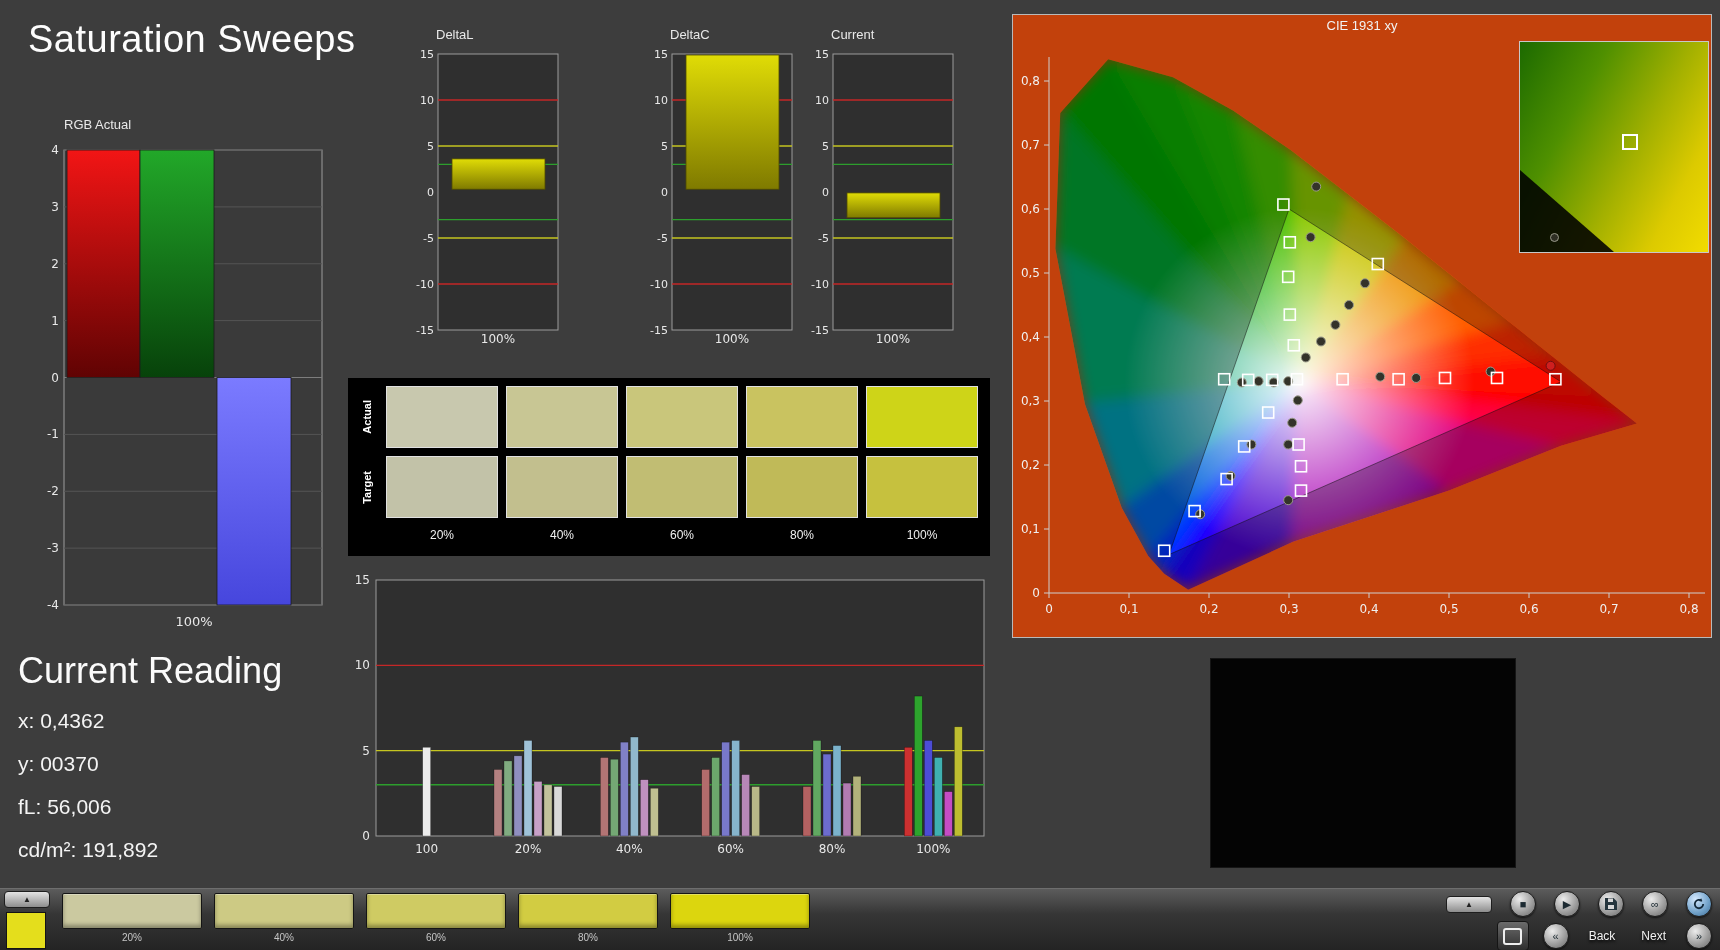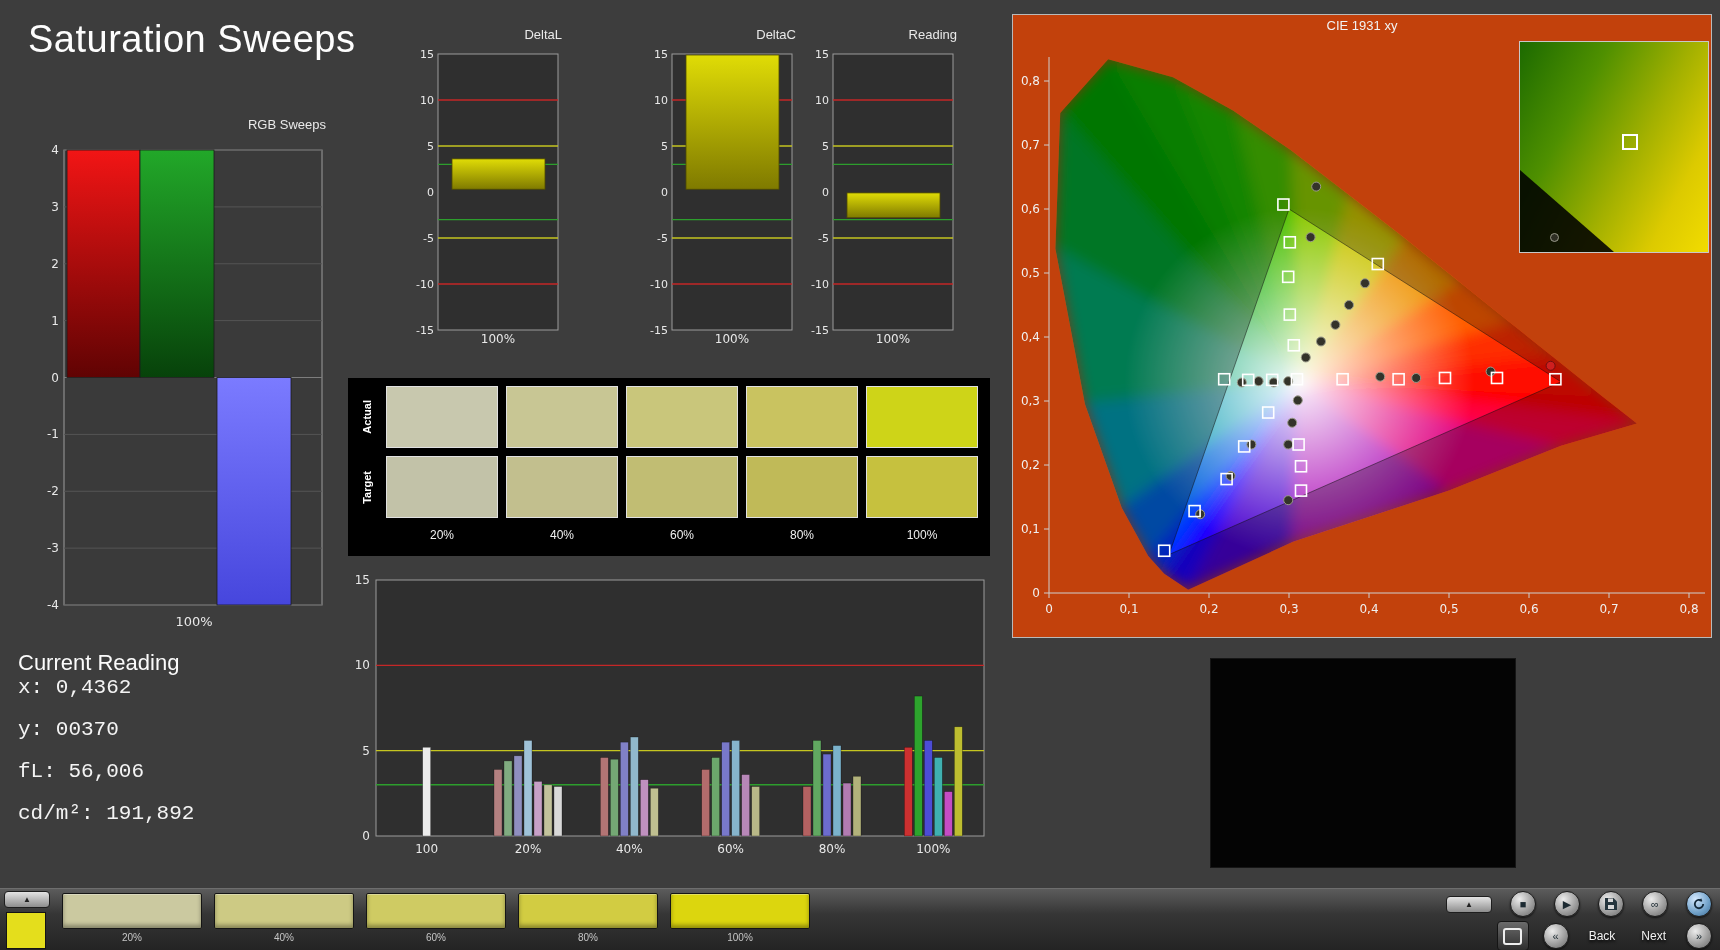--- a/index.html
+++ b/index.html
@@ -4,21 +4,21 @@
 <style>
   html,body { margin:0; padding:0; background:#2b2b2b; }
   .screen {
     position:relative; width:1720px; height:950px; overflow:hidden;
     background:#3d3d3d;
     font-family:"Liberation Sans","DejaVu Sans",sans-serif; color:#fff;
   }
   .page-title { position:absolute; left:28px; top:18px; font-size:38px; color:#fdfdfd; letter-spacing:0.5px; }
 
   .chart-panel { position:absolute; }
-  .panel-title { text-align:right; font-size:13px; color:#e9e9e9; height:18px; line-height:18px; }
+  .panel-title { text-align:left; font-size:13px; color:#e9e9e9; height:18px; line-height:18px; }
   .delta-panel .panel-title { padding-left:26px; }
   .rgb-panel   .panel-title { padding-left:30px; }
   .de-panel    .panel-title { padding-left:26px; }
   svg { display:block; }
   svg text { font-family:"DejaVu Sans",sans-serif; }
 
   .rgb-panel   { left:34px;  top:116px; width:292px; }
   .delta-l     { left:410px; top:26px;  width:152px; }
   .delta-c     { left:644px; top:26px;  width:152px; }
   .delta-h     { left:805px; top:26px;  width:152px; }
@@ -32,22 +32,22 @@
 
   .cie-panel { position:absolute; left:1012px; top:14px; width:700px; height:624px; background:#c2410c; border:1px solid #b9b9b9; box-sizing:border-box; }
   .cie-title { height:22px; line-height:22px; text-align:center; font-size:13px; color:#f2f2f2; }
   .cie-inset { position:absolute; top:26px; right:2px; width:188px; height:210px; border:1px solid #c8c8c8;
     background:linear-gradient(118deg,#1c6a00 0%,#4f9000 30%,#a2b000 58%,#dcca00 80%,#f2dc00 100%); }
   .cie-inset svg { position:absolute; left:0; top:0; }
   .inset-square { position:absolute; left:54%; top:44%; width:12px; height:12px; border:2px solid #fff; }
   .inset-dot { position:absolute; left:16%; top:91%; width:7px; height:7px; border-radius:50%; background:#2f2f24; border:1px solid #9b9b8b; }
 
   .current-reading { position:absolute; left:18px; top:650px; }
-  .cr-heading { font-size:22px; color:#fbfbfb; }
-  .cr-line { font-size:21px; color:#f4f4f4; margin-bottom:19px;font-family:Liberation Mono, monospace; }
+  .cr-heading { font-size:36px; color:#fbfbfb; margin-bottom:17px; }
+  .cr-line { font-size:21px; color:#f4f4f4; margin-bottom:19px; }
 
   .pattern-window { position:absolute; left:1210px; top:658px; width:304px; height:208px; background:#040404; border:1px solid #161616; }
 
   .bottom-bar { position:absolute; left:0; top:888px; width:1720px; height:62px;
     background:linear-gradient(#5c5c5c,#363636 40%,#232323); border-top:1px solid #6e6e6e; }
 
   .corner-cluster { position:absolute; left:4px; top:2px; width:50px; }
   .pill-btn { display:flex; align-items:center; justify-content:center; width:46px; height:17px; border-radius:4px;
     background:linear-gradient(#e4e4e4,#8d8d8d); border:1px solid #1e1e1e; color:#222; font-size:8px; cursor:pointer; padding:0; }
   .current-patch { margin-top:4px; margin-left:2px; width:38px; height:35px; border:1px solid #141414; }
@@ -73,21 +73,21 @@
   .nav-label { font-size:12px; color:#f2f2f2; text-shadow:0 2px 3px #000; cursor:pointer; padding:0 6px; }
 </style>
 </head>
 <body>
 
 <div class="screen">
 
   <div class="page-title">Saturation Sweeps</div>
 
   <div class="chart-panel rgb-panel">
-    <div class="panel-title">RGB Sweeps</div>
+    <div class="panel-title">RGB Actual</div>
     <svg id="rgb-svg" width="292" height="505" viewBox="0 0 292 505">
         <defs>
           <linearGradient id="gR" x1="0" y1="0" x2="0" y2="1">
             <stop offset="0%" stop-color="#f21515"></stop>
             <stop offset="100%" stop-color="#600303"></stop>
           </linearGradient>
           <linearGradient id="gG" x1="0" y1="0" x2="0" y2="1">
             <stop offset="0%" stop-color="#22a829"></stop>
             <stop offset="100%" stop-color="#07420a"></stop>
           </linearGradient>
@@ -170,21 +170,21 @@
         <line x1="28" x2="148" y1="102" y2="102" stroke="#c5c520" stroke-width="1.4"></line>
         <line x1="28" x2="148" y1="120.4" y2="120.4" stroke="#2d9e2d" stroke-width="1.4"></line>
         <line x1="28" x2="148" y1="175.6" y2="175.6" stroke="#2d9e2d" stroke-width="1.4"></line>
         <line x1="28" x2="148" y1="194" y2="194" stroke="#c5c520" stroke-width="1.4"></line>
         <line x1="28" x2="148" y1="240" y2="240" stroke="#c52727" stroke-width="1.4"></line>
         <rect x="42" y="11" width="93" height="134.24" fill="url(#gy2)" stroke="#4e4a00" stroke-width="0.8"></rect>
         <text x="88" y="299" font-size="12" text-anchor="middle" fill="#e8e8e8">100%</text>
       </svg>
   </div>
   <div class="chart-panel delta-panel delta-h">
-    <div class="panel-title">Reading</div>
+    <div class="panel-title">Current</div>
     <svg id="deltaH-svg" width="152" height="302" viewBox="0 0 152 302">
         <defs>
           <linearGradient id="gy3" x1="0" y1="0" x2="0" y2="1">
             <stop offset="0%" stop-color="#e0dc06"></stop>
             <stop offset="100%" stop-color="#7f7a00"></stop>
           </linearGradient>
         </defs>
         <rect x="28" y="10" width="120" height="276" fill="#2f2f2f" stroke="#9c9c9c"></rect>
         <text x="24" y="14" font-size="11" text-anchor="end" fill="#e8e8e8">15</text>
         <text x="24" y="60" font-size="11" text-anchor="end" fill="#e8e8e8">10</text>

